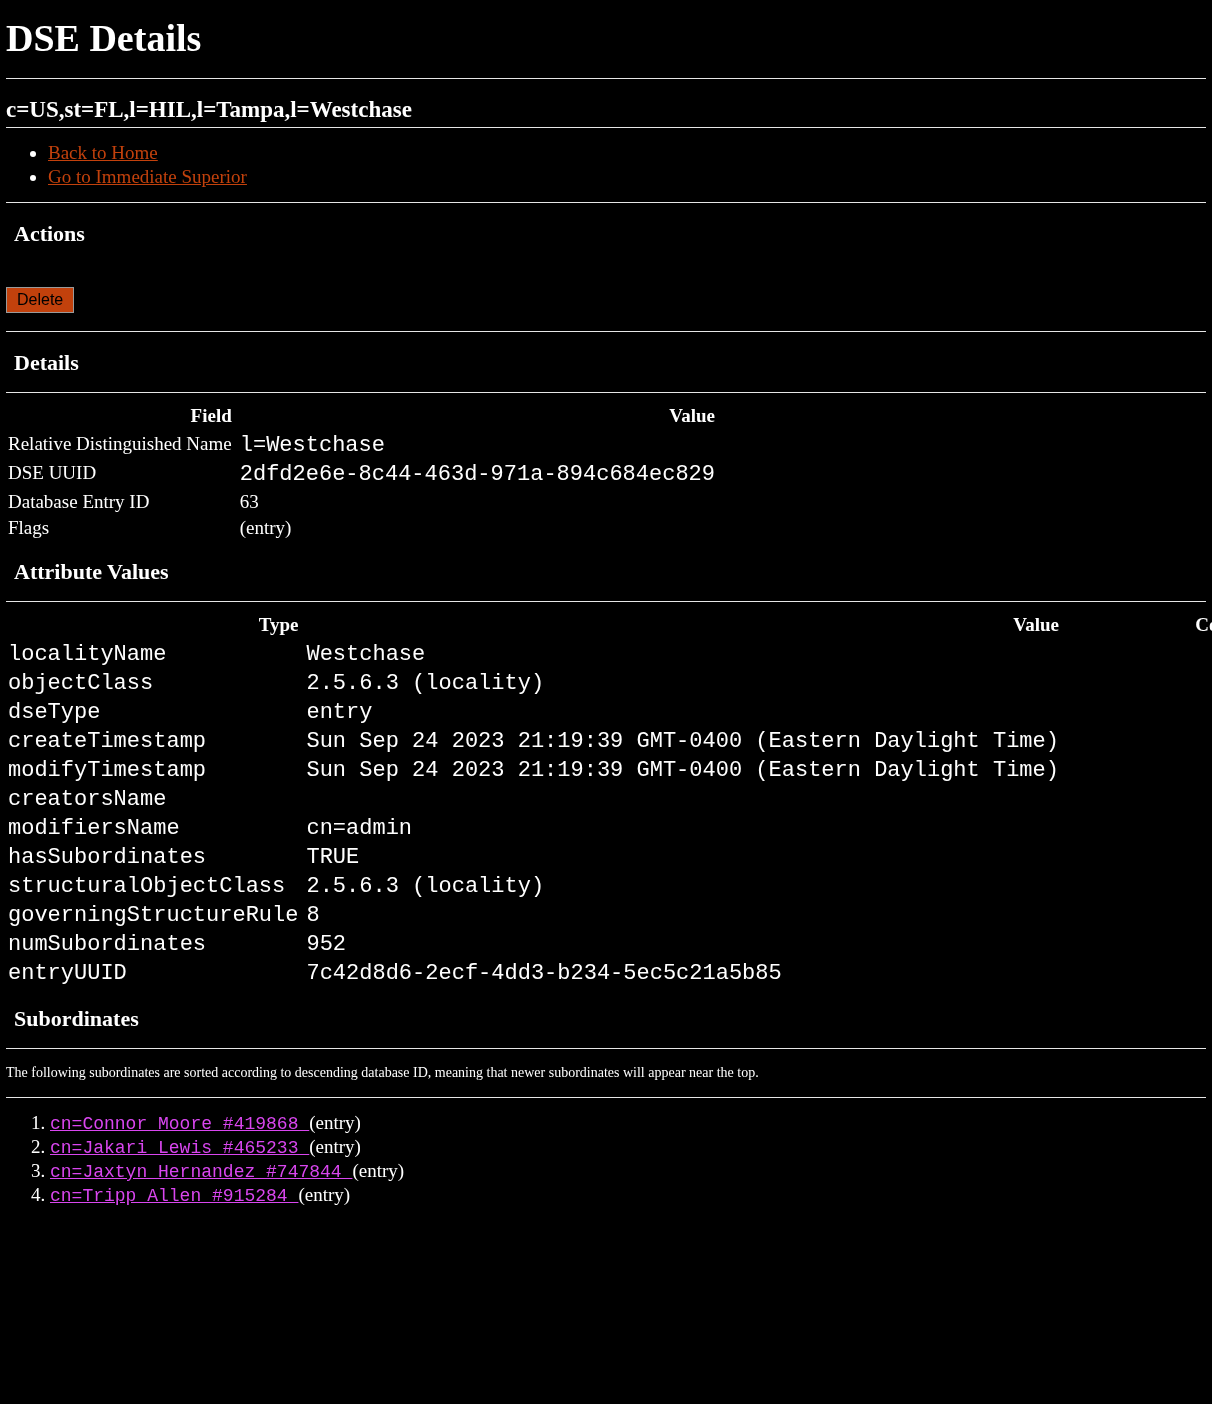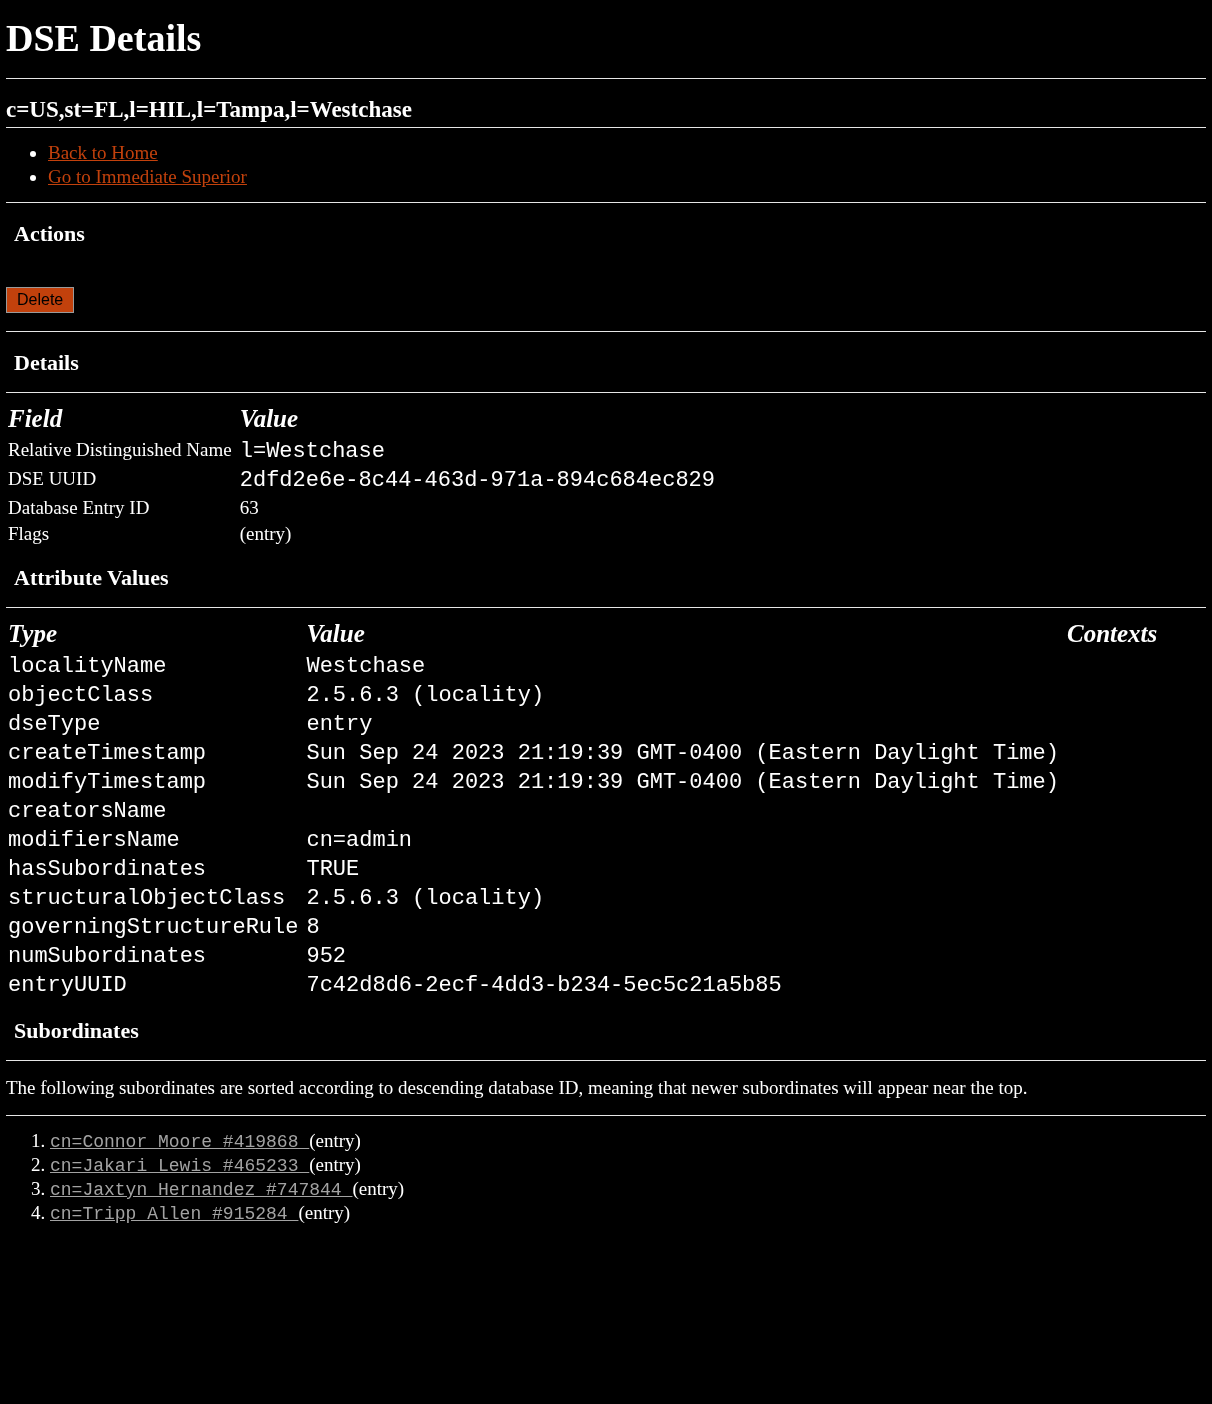--- a/index.html
+++ b/index.html
@@ -42,57 +42,56 @@
   }
   ul.nav-list li {
     margin: 2px 0;
   }
   a.link {
     color: #c2410c;
     text-decoration: underline;
   }
   a.sub-link {
     font-family: "Courier New", Courier, monospace;
-    color: #a3a3a3;
+    color: #d946ef;
     text-decoration: underline;
     font-size: 18px;
   }
   button.delete-btn {
     background: #c2410c;
     color: #000000;
     border: 1px solid #9a9a9a;
     font-family: Arial, Helvetica, sans-serif;
     font-size: 16px;
     padding: 3px 10px;
     margin: 24px 0 14px 0;
     cursor: pointer;
   }
   table {
     border-collapse: collapse;
     margin: 10px 0 12px 0;
   }
   th {
-    text-align: left;
+    text-align: right;
     font-weight: bold;
     padding: 2px 6px 4px 2px;
-    font-size: 25px;
-    font-style: italic;
+    font-size: 19px;
   }
   td {
     padding: 2px 6px 2px 2px;
     vertical-align: top;
     white-space: nowrap;
   }
   .mono {
     font-family: "Courier New", Courier, monospace;
     font-size: 22px;
   }
   p.sub-intro {
     margin: 16px 0 16px 0;
-    font-size: 19px;
+    font-size: 14px;
   }
   ol.sub-list {
     padding-left: 44px;
     margin: 14px 0;
   }
   ol.sub-list li {
     margin: 2px 0;
   }
   .flag-label {
     font-size: 19px;

